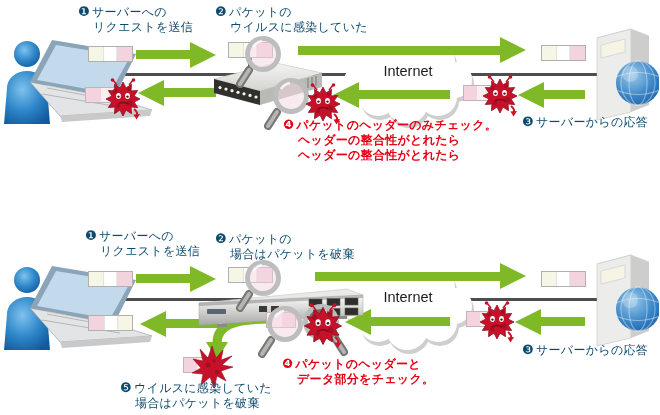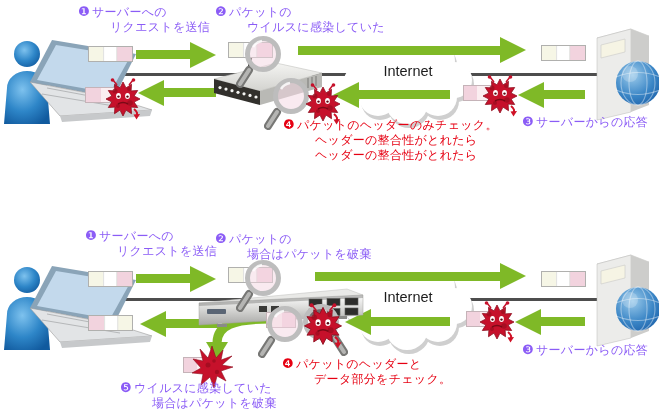--- a/index.html
+++ b/index.html
@@ -1,24 +1,24 @@
 <!DOCTYPE html>
 <html style="--arrow-green: #7fb927; --alert-red: #e60012; --virus-red: #c6112b; --virus-dark: #8e0e1e; --person-blue: #1b72b8; --globe-blue: #2f7dc2; --cable-gray: #4d4d4d; --packet-pink: #f2d3de; --packet-cream: #f6f6e6; --text-black: #1a1a1a;"><head>
 <meta charset="utf-8">
 <style>
   html,body{margin:0;padding:0;background:#fff;}
   #stage{position:relative;width:660px;height:415px;background:#fff;overflow:hidden;
          font-family:"Liberation Sans","DejaVu Sans",sans-serif;}
   
-  .lbl{position:absolute;z-index:8;font-size:12px;line-height:15px;color:#8b5cf6;
+  .lbl{position:absolute;z-index:8;font-size:12px;line-height:15px;color:#0c4a6e;
        white-space:nowrap;letter-spacing:.3px;font-weight:500;}
   .lbl .ln{display:block;}
-  .lbl .ind{margin-left:32px;}
+  .lbl .ind{margin-left:15px;}
   .badge{font-size:13px;margin-right:2px;}
-  .lbl.red{color:var(--alert-red);}
+  .lbl.red{color:var(--alert-red);font-weight:bold;}
   
   .cable{position:absolute;height:3px;background:var(--cable-gray);z-index:1;}
   
   .abar{position:absolute;height:9px;background:var(--arrow-green);z-index:4;}
   .ah{position:absolute;width:0;height:0;border:13px solid transparent;z-index:4;}
   .ah.r{border-left:26px solid var(--arrow-green);border-right:none;}
   .ah.l{border-right:26px solid var(--arrow-green);border-left:none;}
   
   .icon{position:absolute;}
   .z2{z-index:2}.z3{z-index:3}.z5{z-index:5}.z6{z-index:6}.z7{z-index:7}

